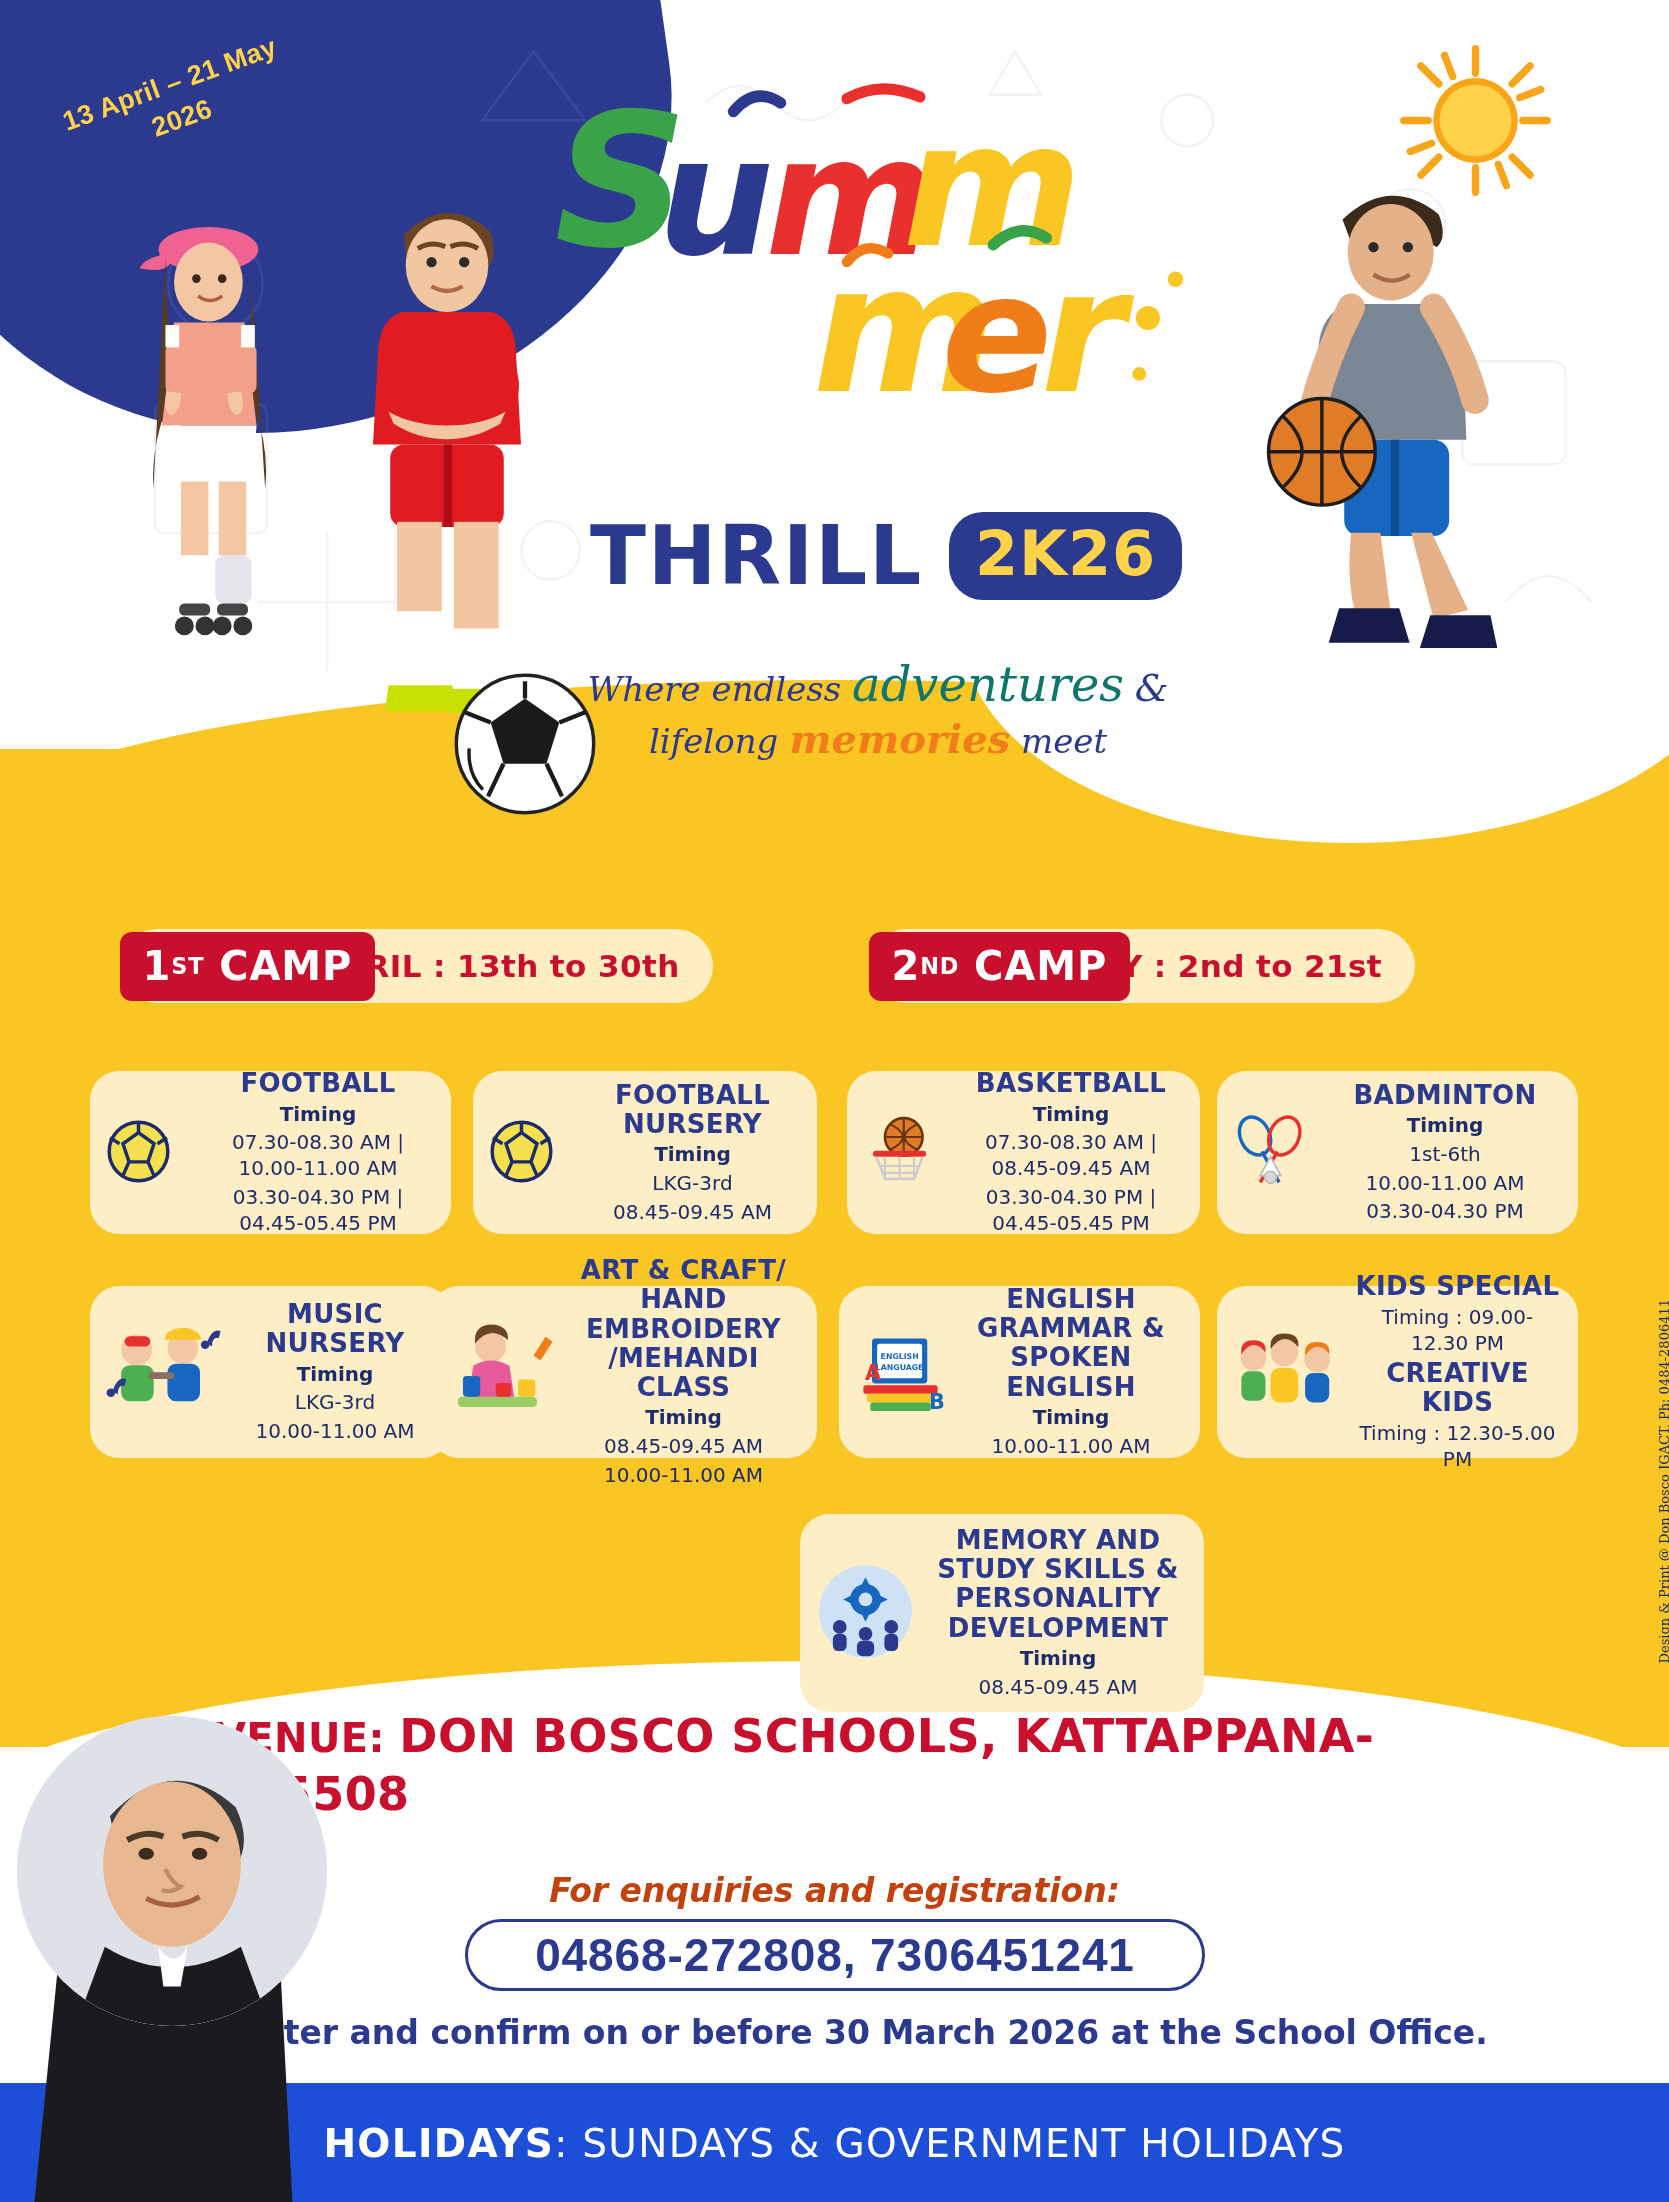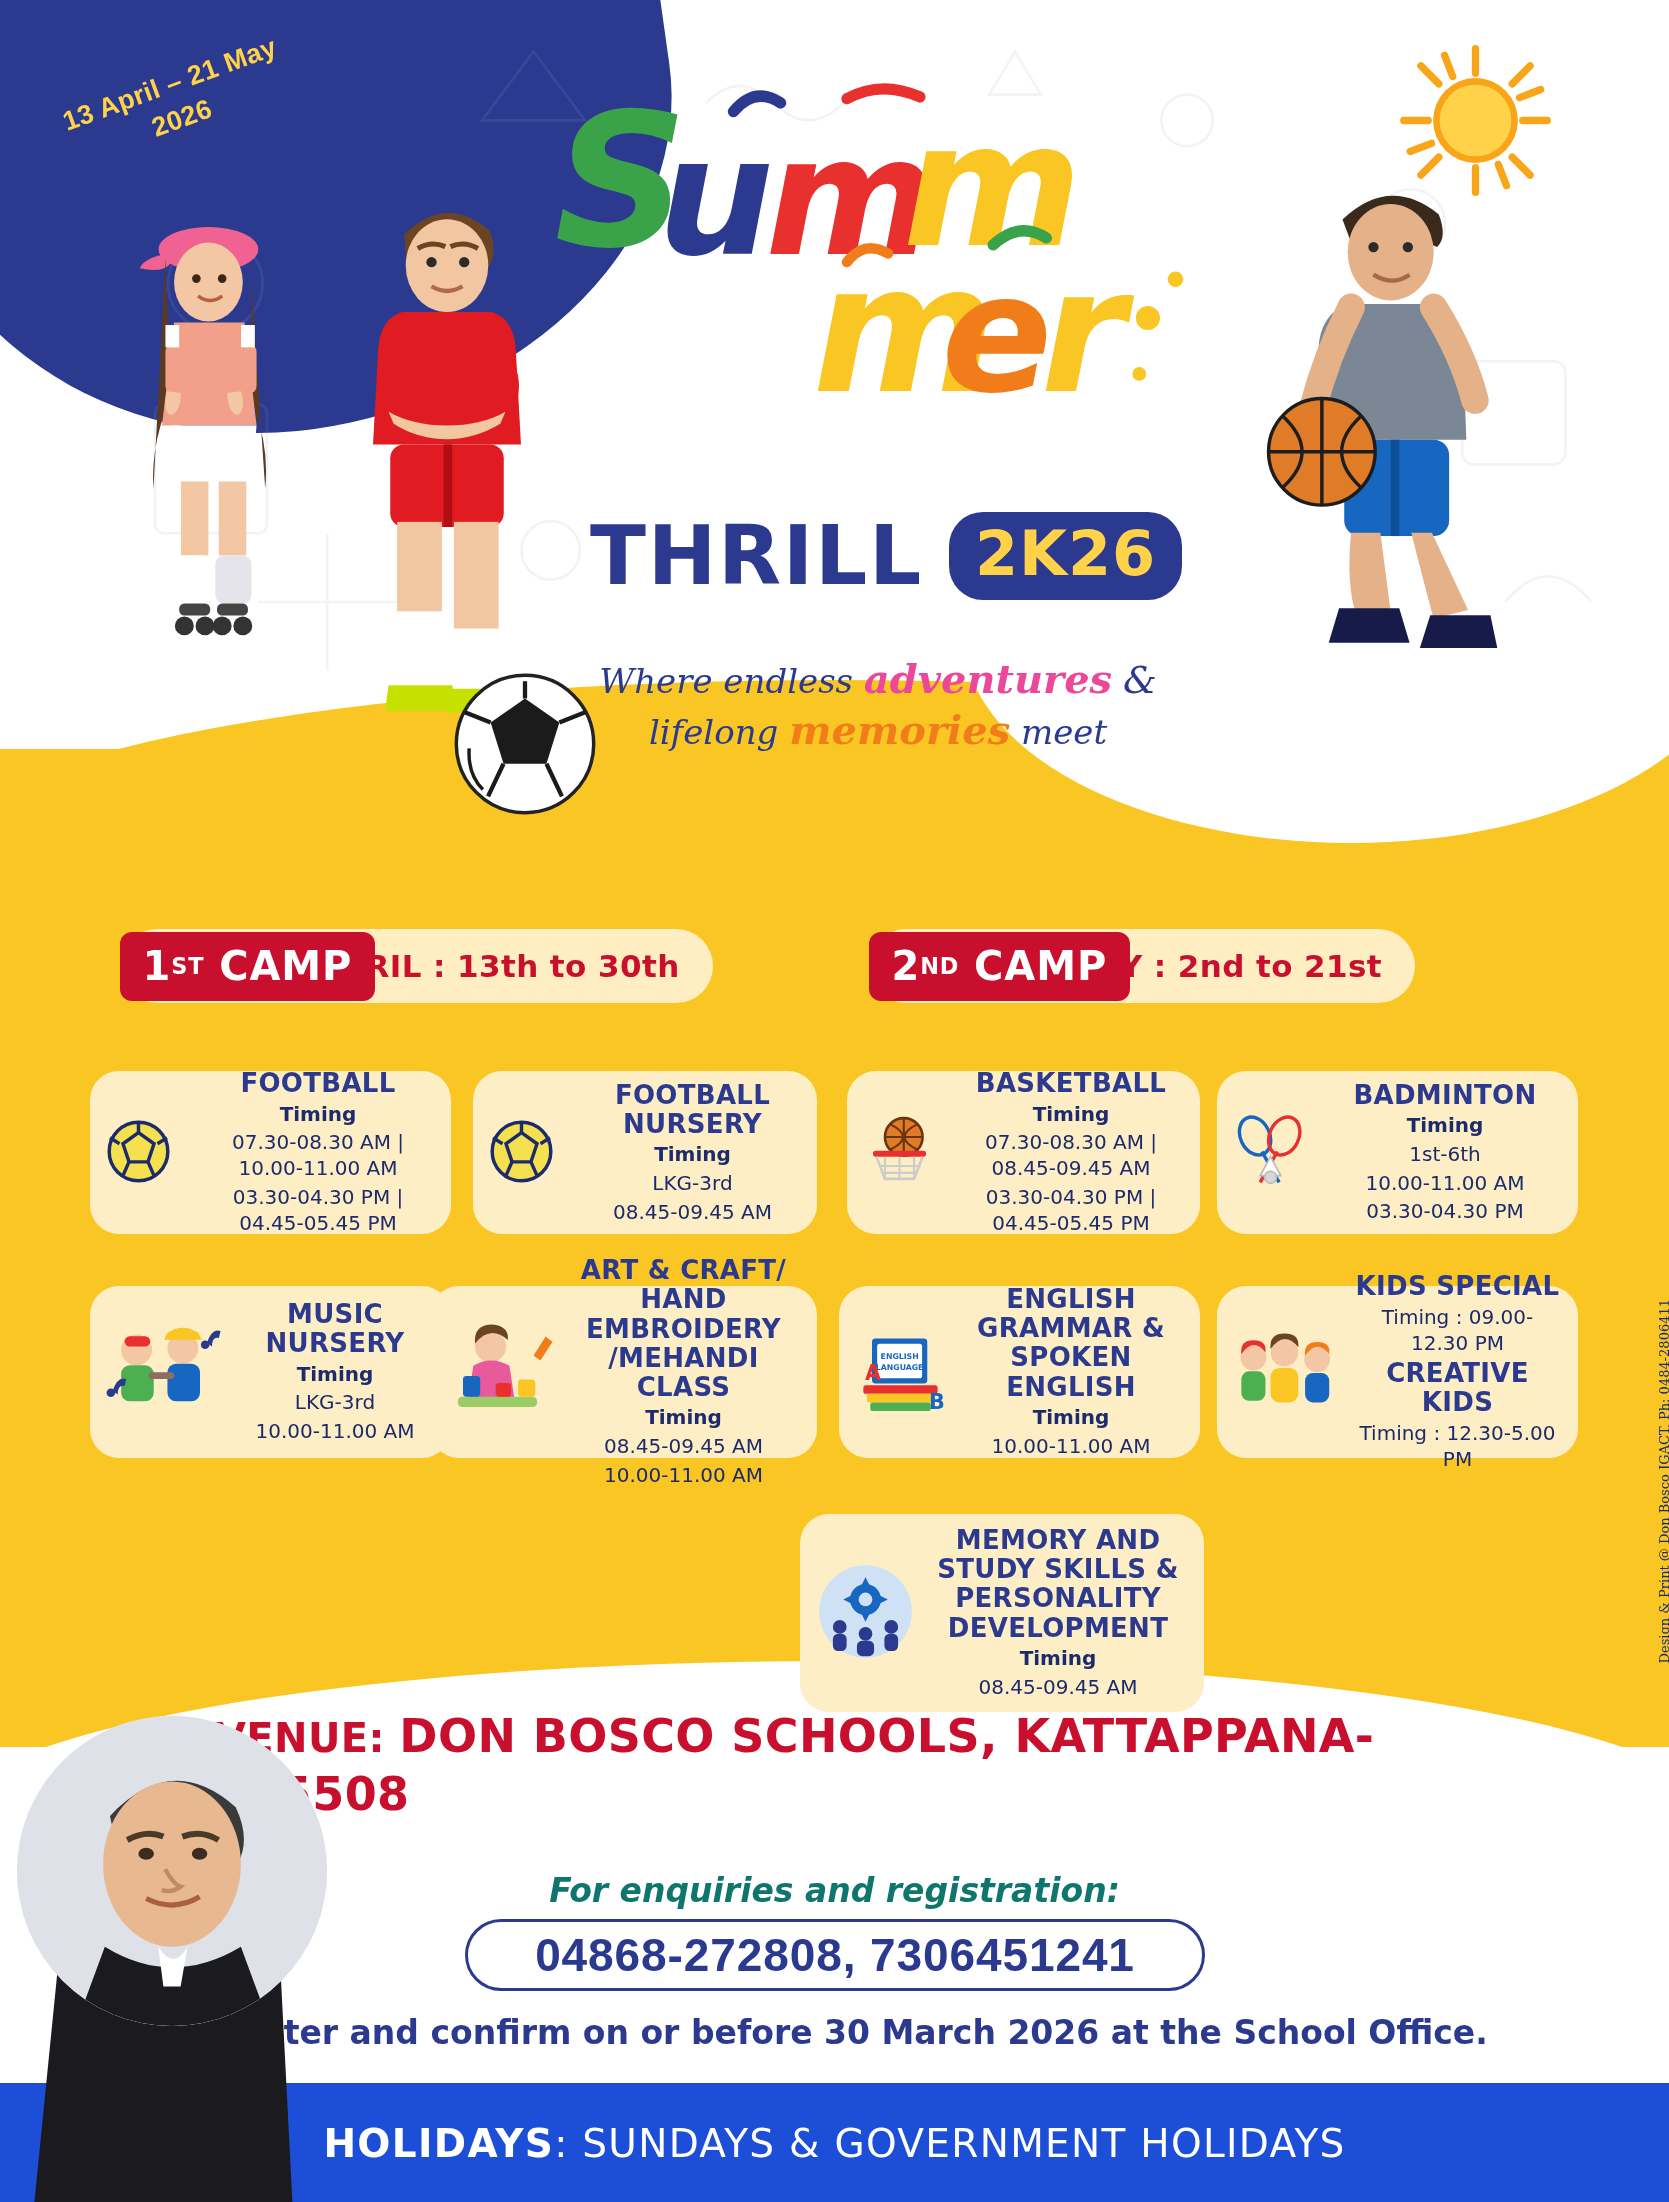--- a/index.html
+++ b/index.html
@@ -136,21 +136,21 @@
     width: 654px;
     text-align: center;
     z-index: 22;
     font-family: "DejaVu Serif", serif;
     font-style: italic;
     color: #2b3a8f;
     line-height: 1.25;
   }
   .tagline .l1 { font-size: 34px; }
   .tagline .l2 { font-size: 34px; }
-  .tagline .hl-red { color: #ec4899; font-weight: bold; font-size: 40px; }
+  .tagline .hl-red { color: #0f766e; font-weight: normal; font-size: 48px; }
   .tagline .hl-orange { color: #f07d1a; font-weight: bold; font-size: 40px; }
   .tagline .amp { color: #2b3a8f; font-size: 38px; }
 
   
   .kid { position: absolute; z-index: 18; }
 
   
   .camp-header {
     position: absolute;
     height: 74px;
@@ -248,21 +248,21 @@
     position: absolute;
     left: 17px; top: 1858px;
     width: 310px; height: 344px;
     z-index: 32;
   }
   .enquiry {
     position: absolute;
     left: 0; top: 1871px;
     width: 1669px;
     text-align: center;
-    color: #0f766e;
+    color: #c2410c;
     font-size: 33px;
     font-style: italic;
     font-weight: bold;
     z-index: 30;
     font-family: "DejaVu Sans", sans-serif;
   }
   .phone-pill {
     position: absolute;
     left: 465px; top: 1919px;
     width: 740px;

